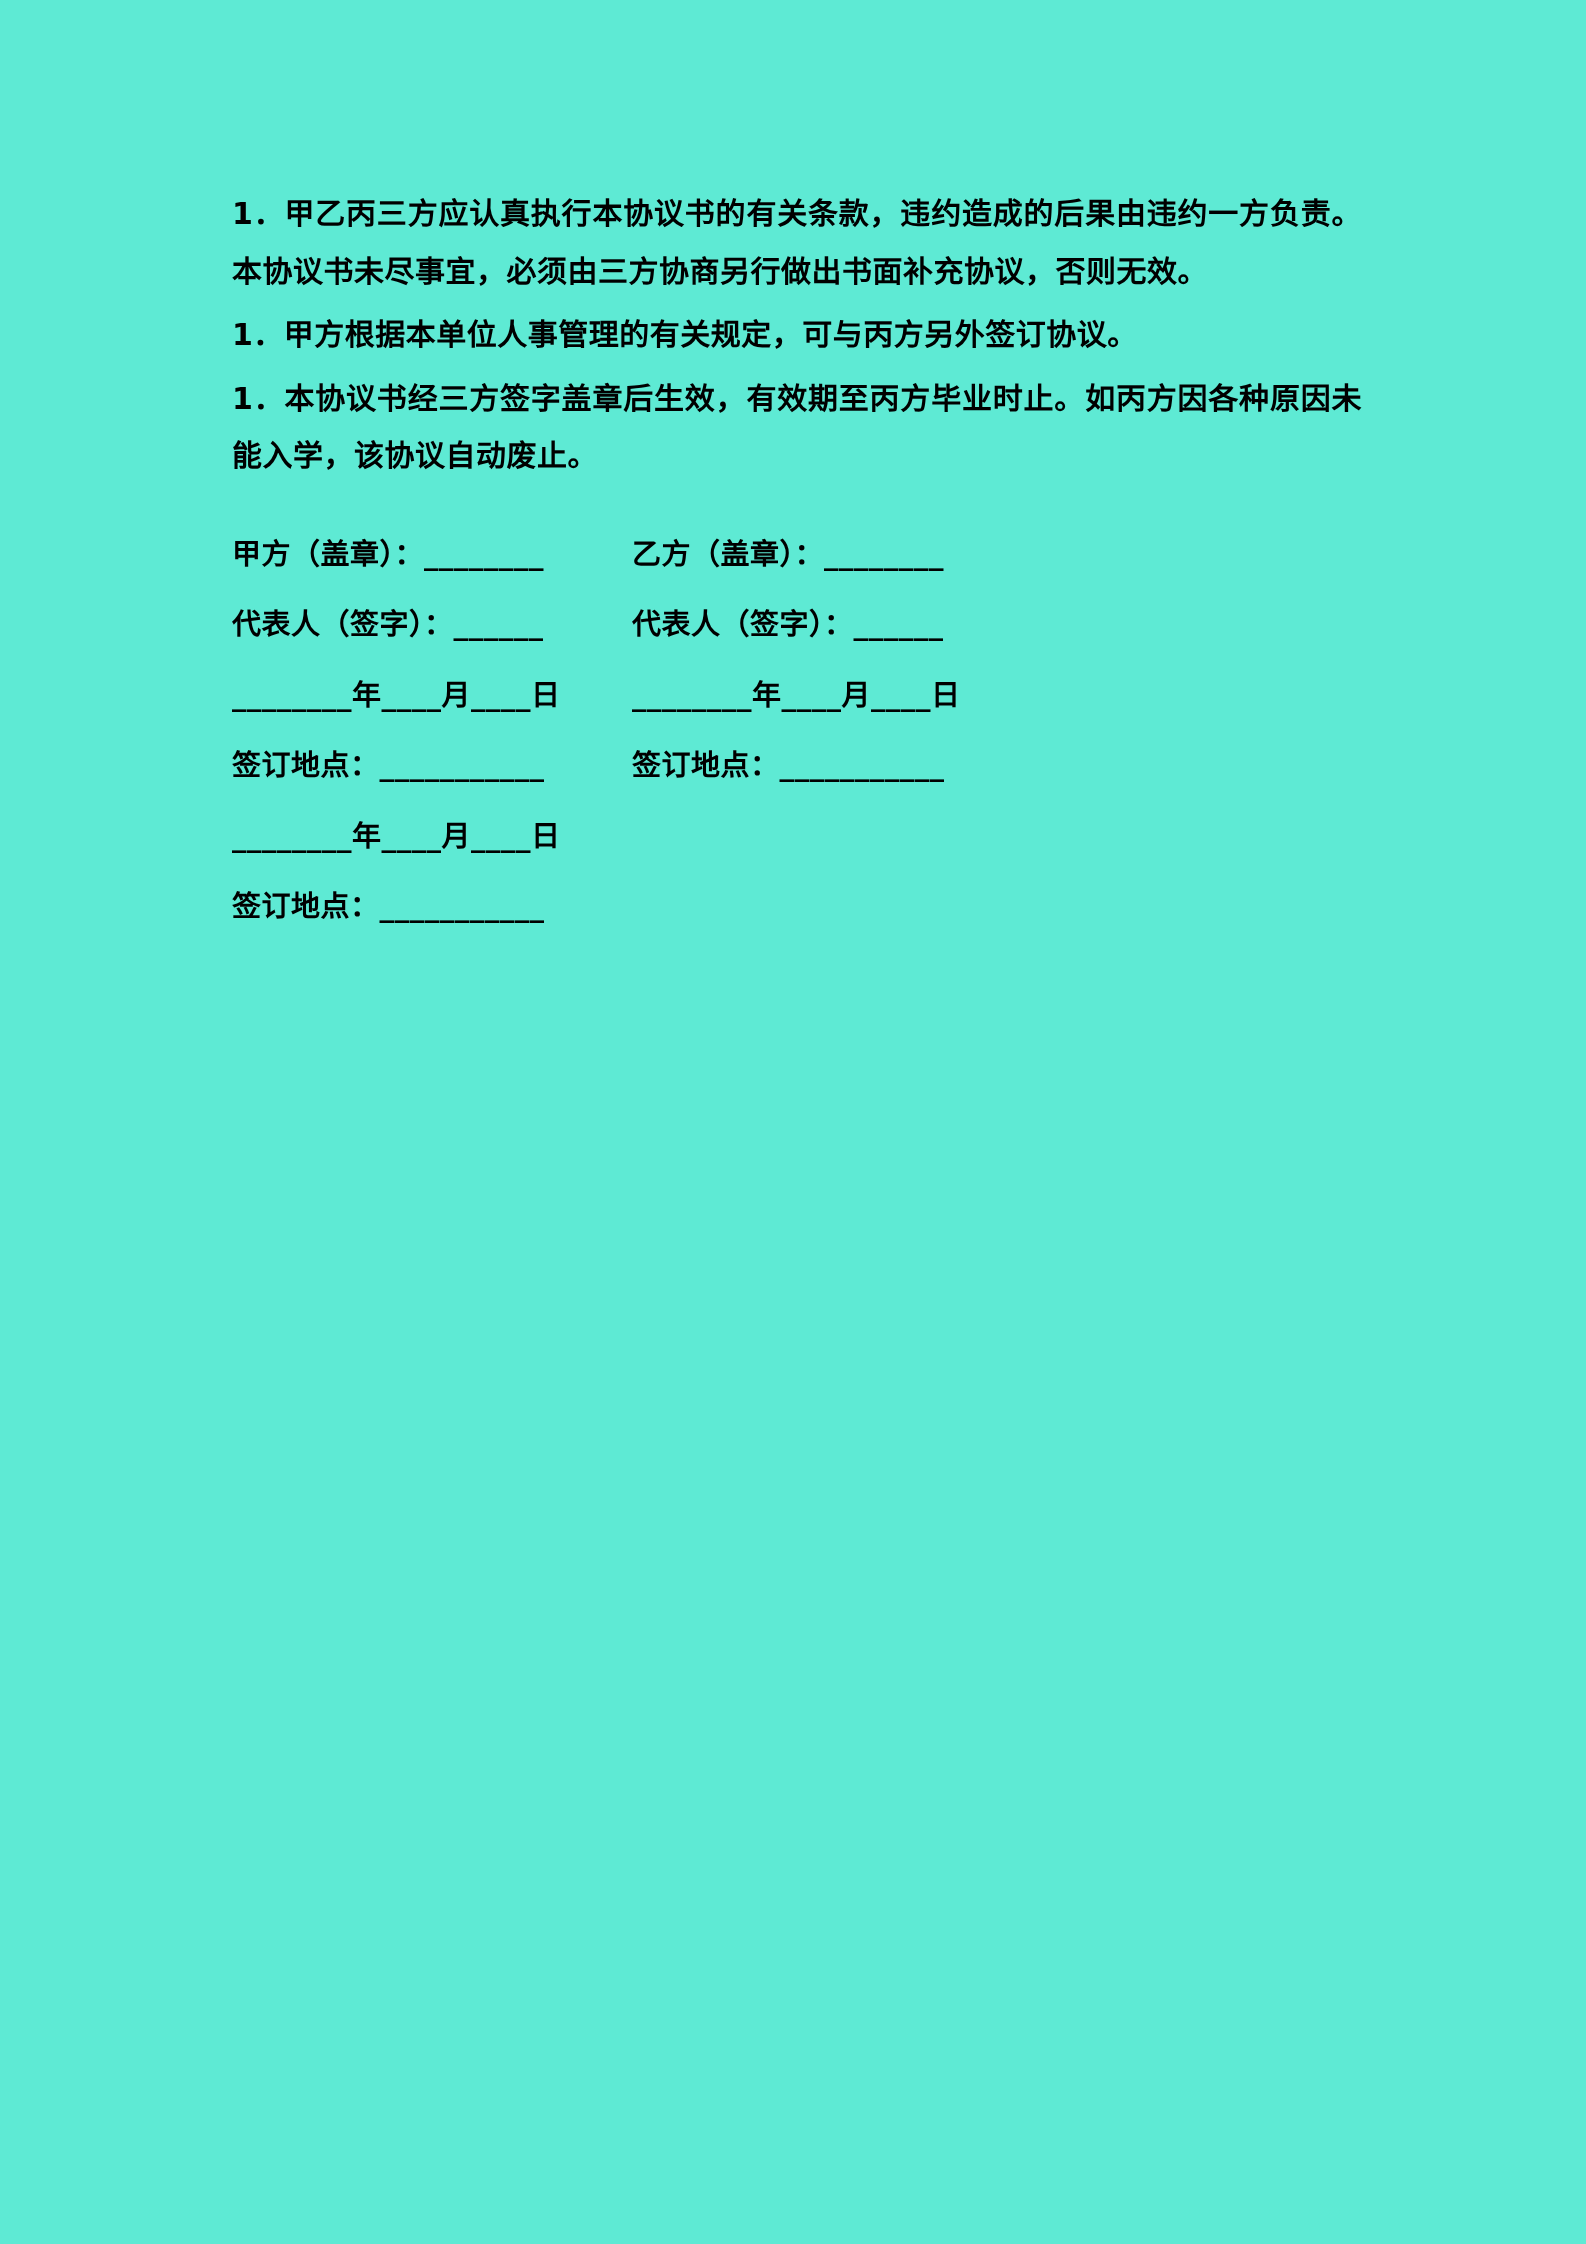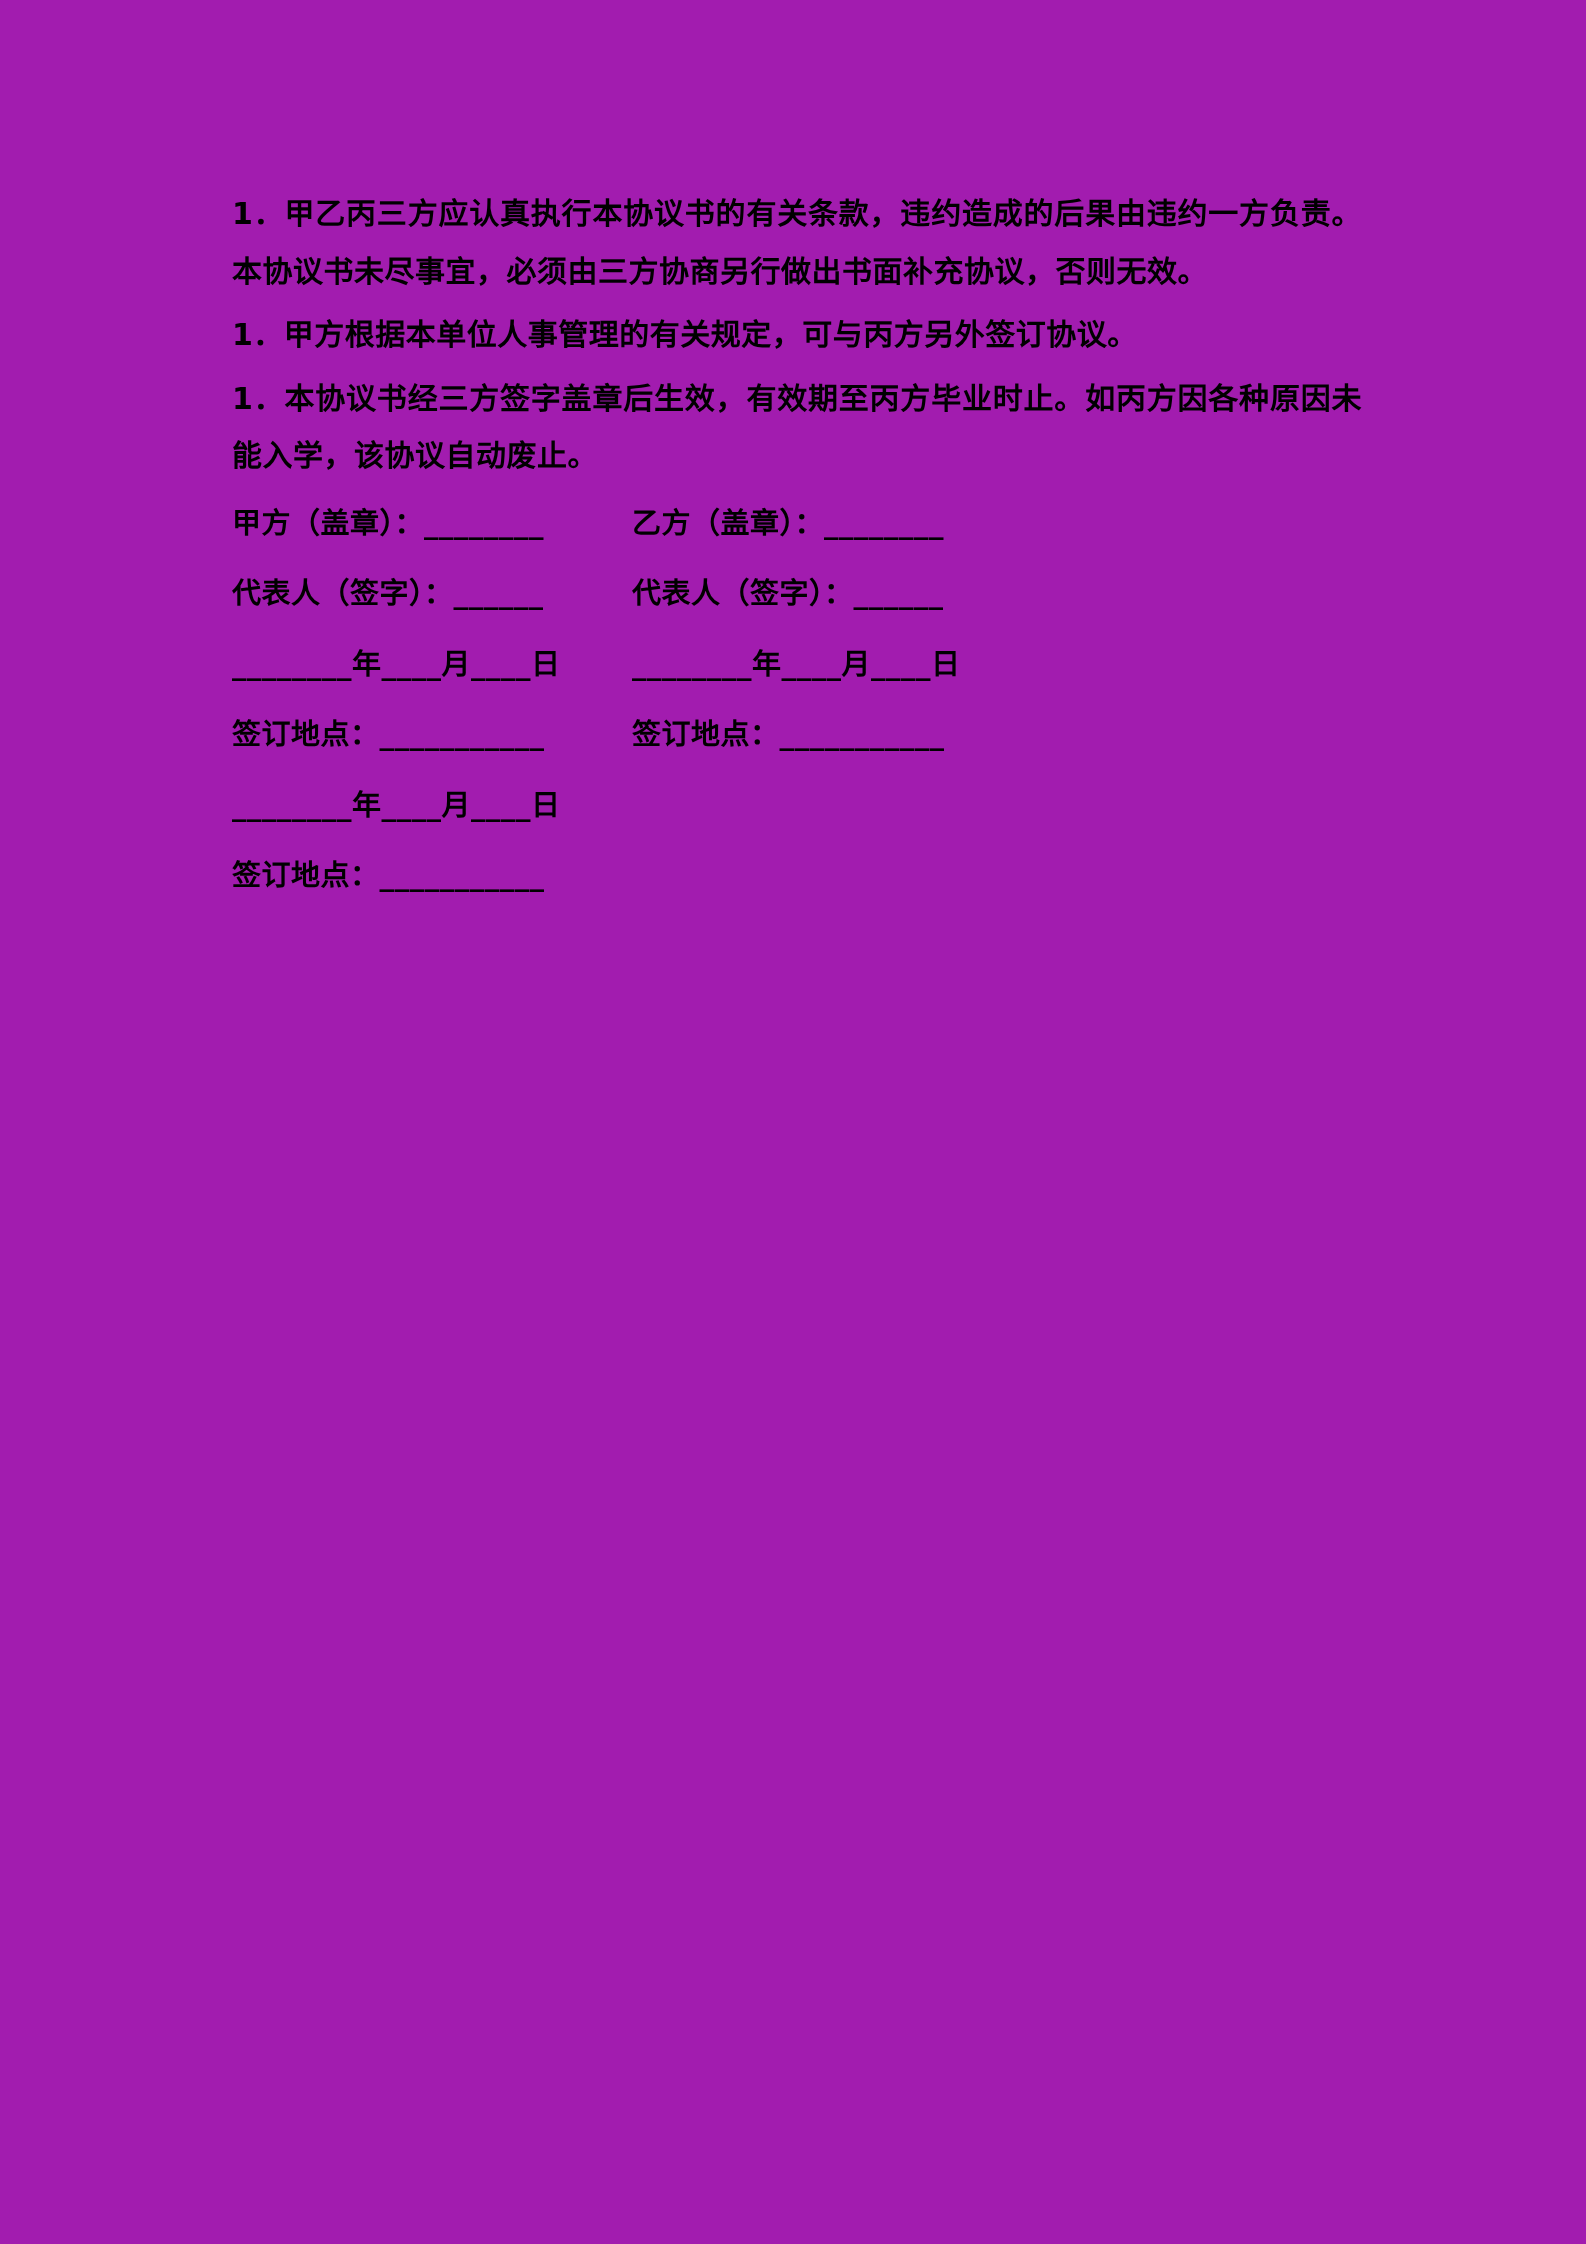--- a/index.html
+++ b/index.html
@@ -12,41 +12,41 @@
     height: 2244px;
     font-family: "DejaVu Sans", "Liberation Sans", sans-serif;
     color: #000000;
     -webkit-font-smoothing: antialiased;
   }
 
   .page {
     position: relative;
     width: 1586px;
     height: 2244px;
-    background: #a21caf;
+    background: #5eead4;
     box-sizing: border-box;
     padding: 185px 210px 0 232px;
   }
 
   .doc-body {
     width: 1130px;
   }
 
   .clause {
     font-size: 30px;
     line-height: 1.92;
     letter-spacing: 0.5px;
     font-weight: 600;
     margin: 0 0 6px 0;
     text-align: justify;
     text-justify: inter-ideograph;
   }
 
   .sig-block {
-    margin-top: 15px;
+    margin-top: 46px;
   }
 
   .sig-row {
     display: flex;
     align-items: baseline;
     margin-bottom: 24px;
   }
 
   .sig-col {
     font-size: 29px;

